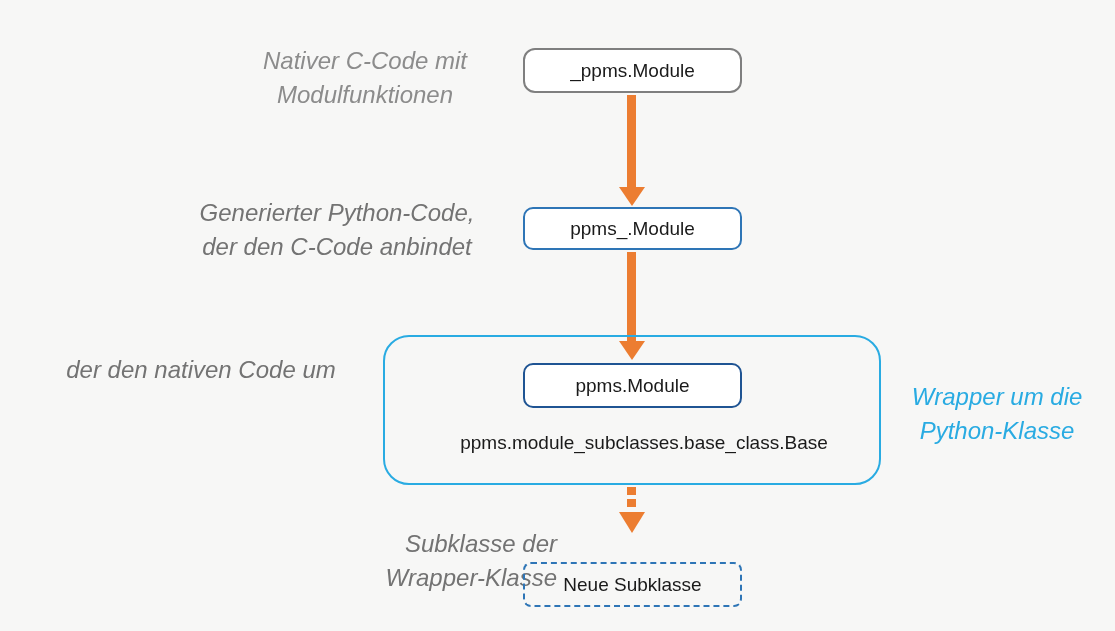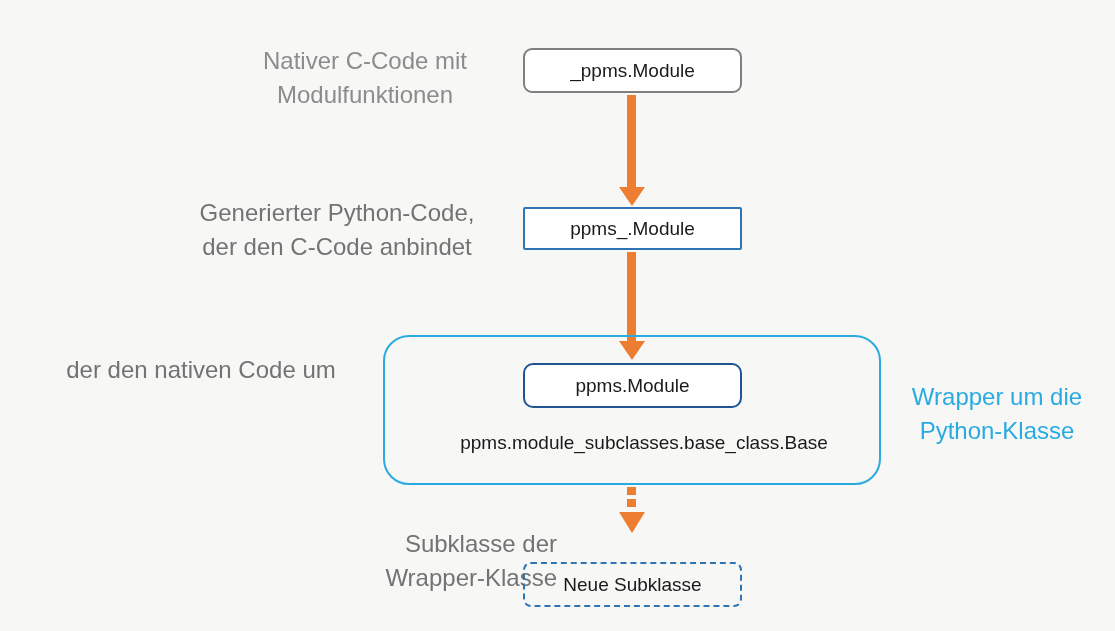--- a/index.html
+++ b/index.html
@@ -16,41 +16,42 @@
     overflow: hidden;
   }
   
   .side-label {
     position: absolute;
     width: 330px;
     text-align: center;
     font-size: 24px;
     line-height: 34px;
     font-weight: 400;
+    font-style: italic;
   }
   .side-label.gray  { color: #8C8C8C; }
   .side-label.blue  { color: #737373; }
   .side-label.cyan  { color: #29ABE2; }
 
   
   .node {
     position: absolute;
     box-sizing: border-box;
     width: 219px;
     height: 45px;
     background: #FFFFFF;
     display: flex;
     align-items: center;
     justify-content: center;
     font-size: 19px;
     color: #1A1A1A;
     white-space: nowrap;
   }
   .node-gray   { border: 2px solid #7F7F7F; border-radius: 9px; }
-  .node-blue   { border: 2px solid #2E75B6; border-radius: 2px; height: 43px; }
+  .node-blue   { border: 2px solid #2E75B6; border-radius: 10px; height: 43px; }
   .node-navy   { border: 2.5px solid #1F5493; border-radius: 10px; }
   .node-dashed { border: 2px dashed #2E75B6; border-radius: 8px; background: transparent; }
 
   
   .wrapper-container {
     position: absolute;
     box-sizing: border-box;
     left: 383px;
     top: 335px;
     width: 498px;
@@ -97,21 +98,21 @@
 </style>
 </head>
 <body>
 
 <div class="canvas">
 
   <div class="side-label gray" style="left:200px; top:44px;">
     <div>Nativer C-Code mit</div>
     <div>Modulfunktionen</div>
   </div>
-  <div class="node node-gray" style="left:523px; top:48px;">_ppms.Module</div>
+  <div class="node node-gray" style="left:523px; top:48px;border-radius:12px;">_ppms.Module</div>
 
   <div class="arrow-shaft" style="top:95px; height:93px;"></div>
   <div class="arrow-head" style="top:187px;"></div>
 
   <div class="side-label blue" style="left:172px; top:196px;">
     <div>Generierter Python-Code,</div>
     <div>der den C-Code anbindet</div>
   </div>
   <div class="node node-blue" style="left:523px; top:207px;">ppms_.Module</div>
 

